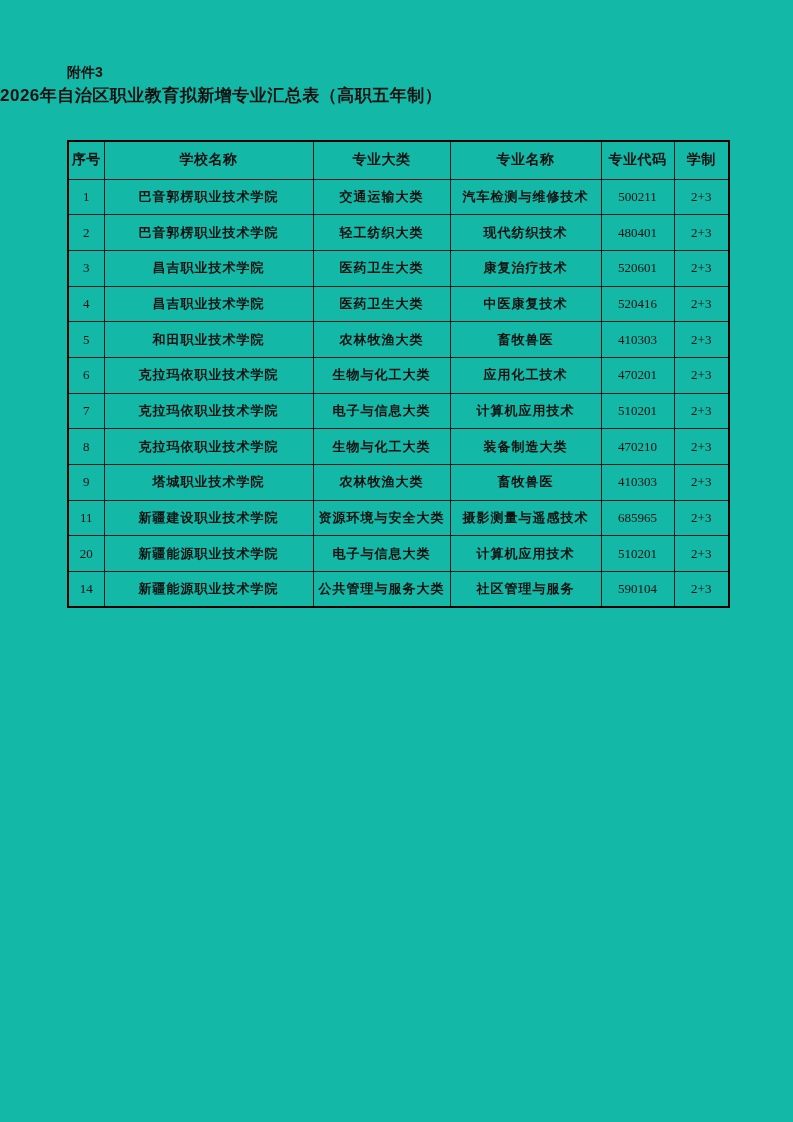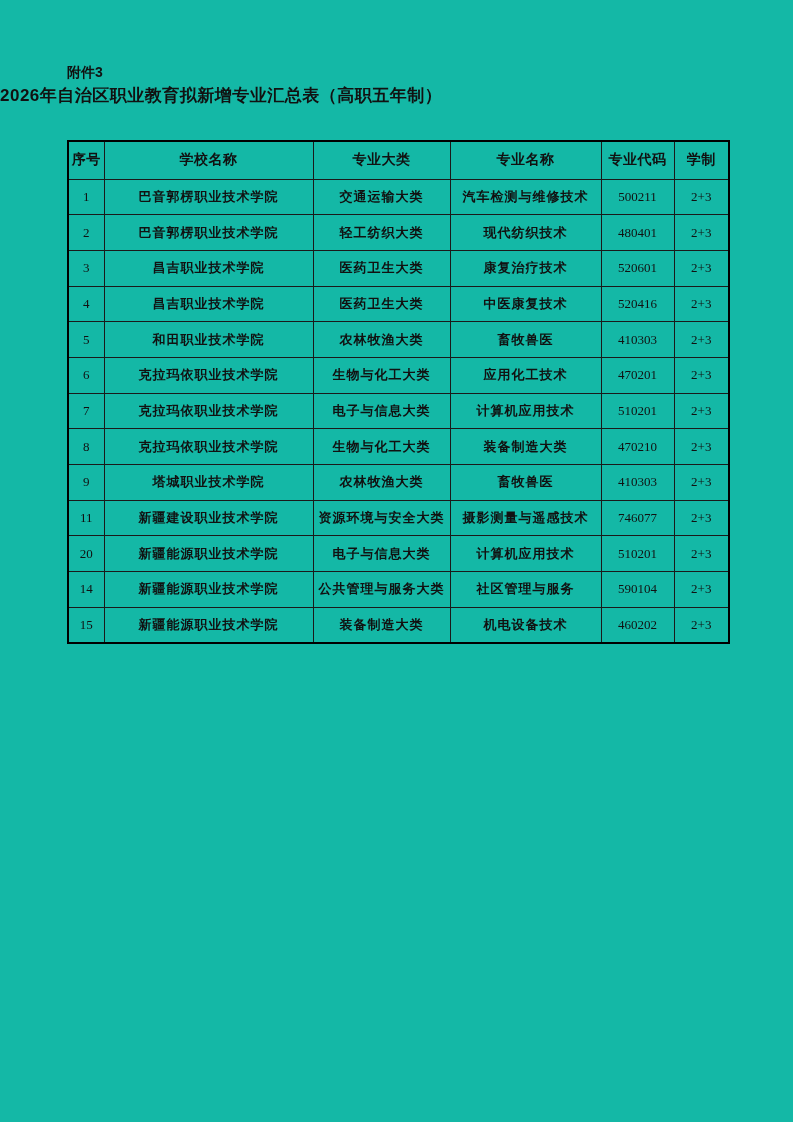--- a/index.html
+++ b/index.html
@@ -184,43 +184,35 @@
           <td class="cjk">农林牧渔大类</td>
           <td class="cjk">畜牧兽医</td>
           <td>410303</td>
           <td>2+3</td>
         </tr>
         <tr>
           <td>11</td>
           <td class="cjk">新疆建设职业技术学院</td>
           <td class="cjk">资源环境与安全大类</td>
           <td class="cjk">摄影测量与遥感技术</td>
-          <td>746077</td>
+          <td>685965</td>
           <td>2+3</td>
         </tr>
         <tr>
           <td>20</td>
           <td class="cjk">新疆能源职业技术学院</td>
           <td class="cjk">电子与信息大类</td>
           <td class="cjk">计算机应用技术</td>
           <td>510201</td>
           <td>2+3</td>
         </tr>
         <tr>
           <td>14</td>
           <td class="cjk">新疆能源职业技术学院</td>
           <td class="cjk">公共管理与服务大类</td>
           <td class="cjk">社区管理与服务</td>
           <td>590104</td>
           <td>2+3</td>
         </tr>
-        <tr>
-          <td>15</td>
-          <td class="cjk">新疆能源职业技术学院</td>
-          <td class="cjk">装备制造大类</td>
-          <td class="cjk">机电设备技术</td>
-          <td>460202</td>
-          <td>2+3</td>
-        </tr>
       </tbody>
   </table>
 
 </div>
 
 </body></html>

